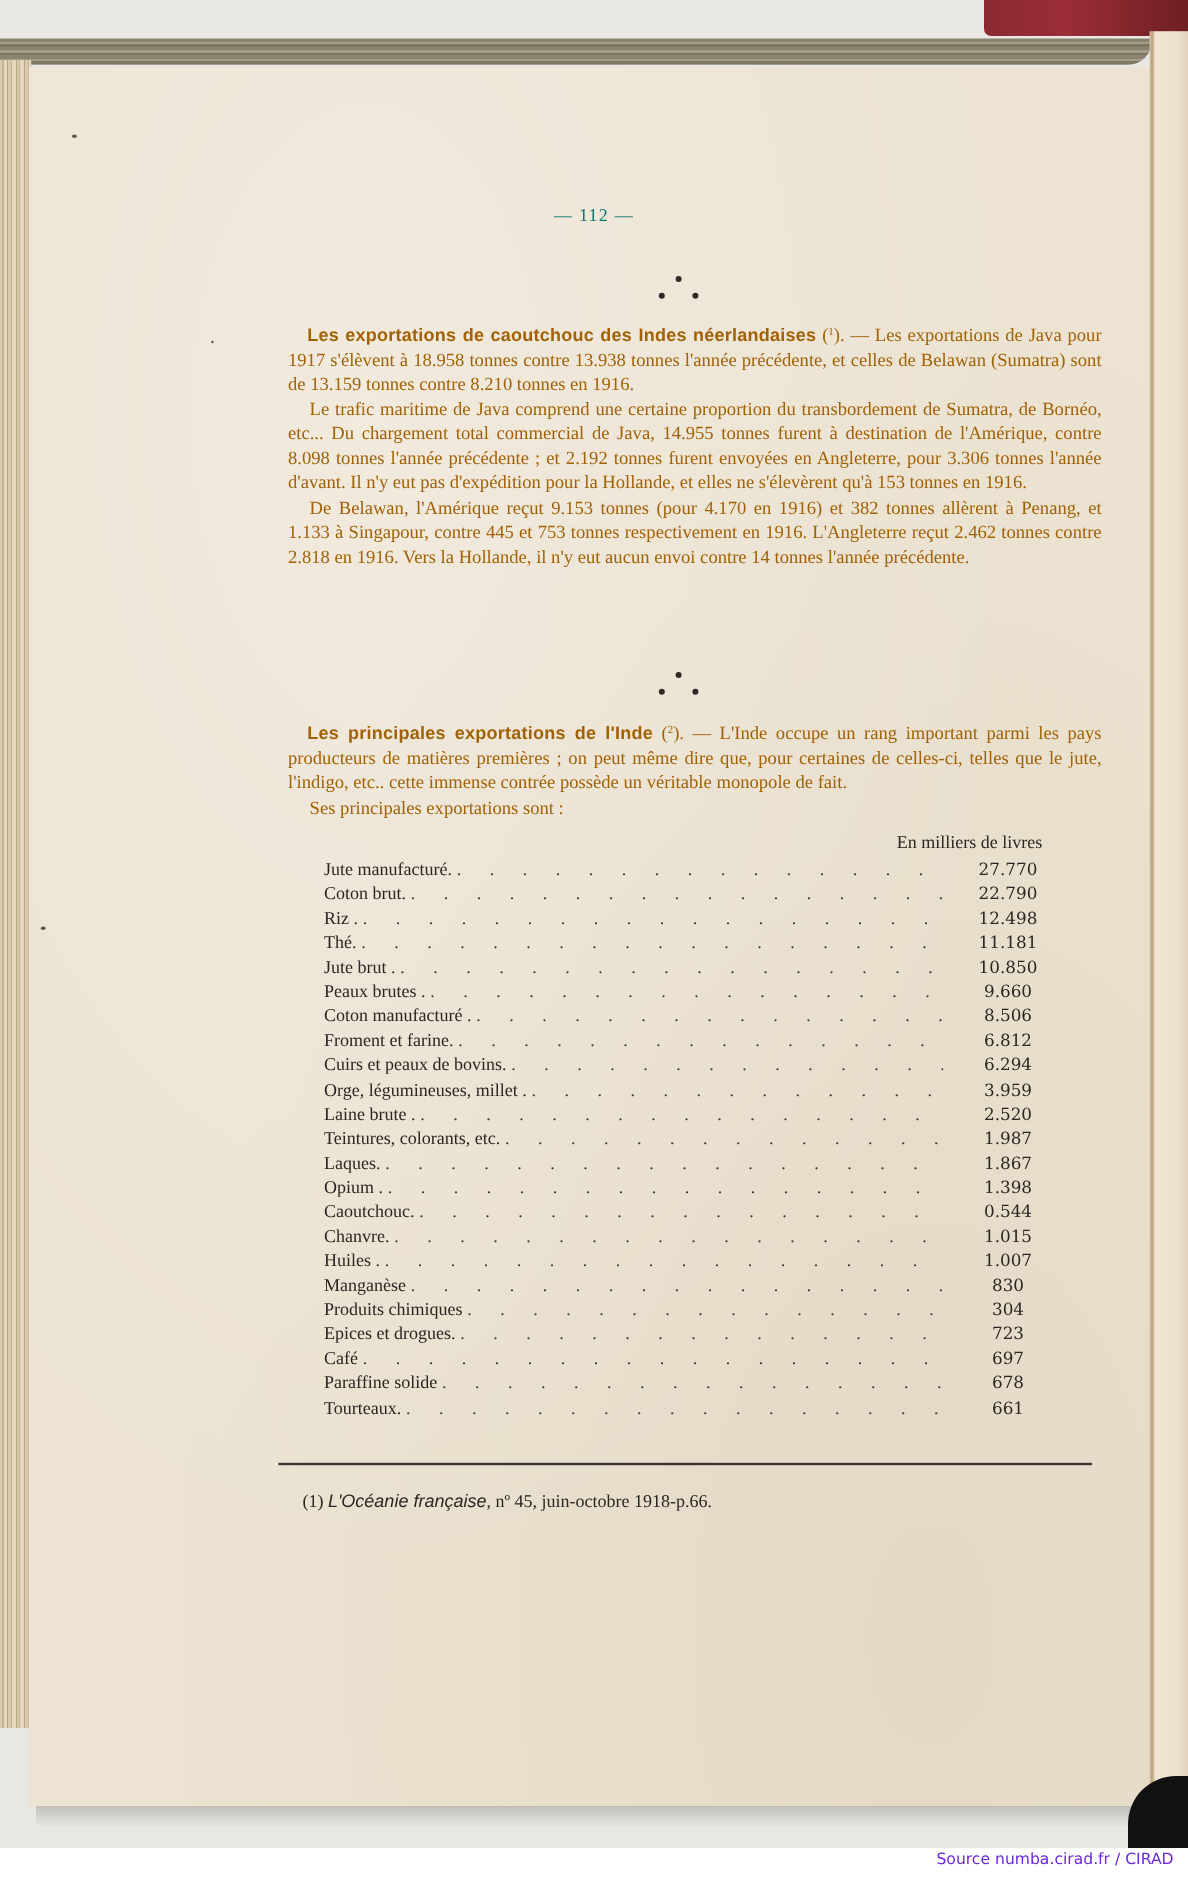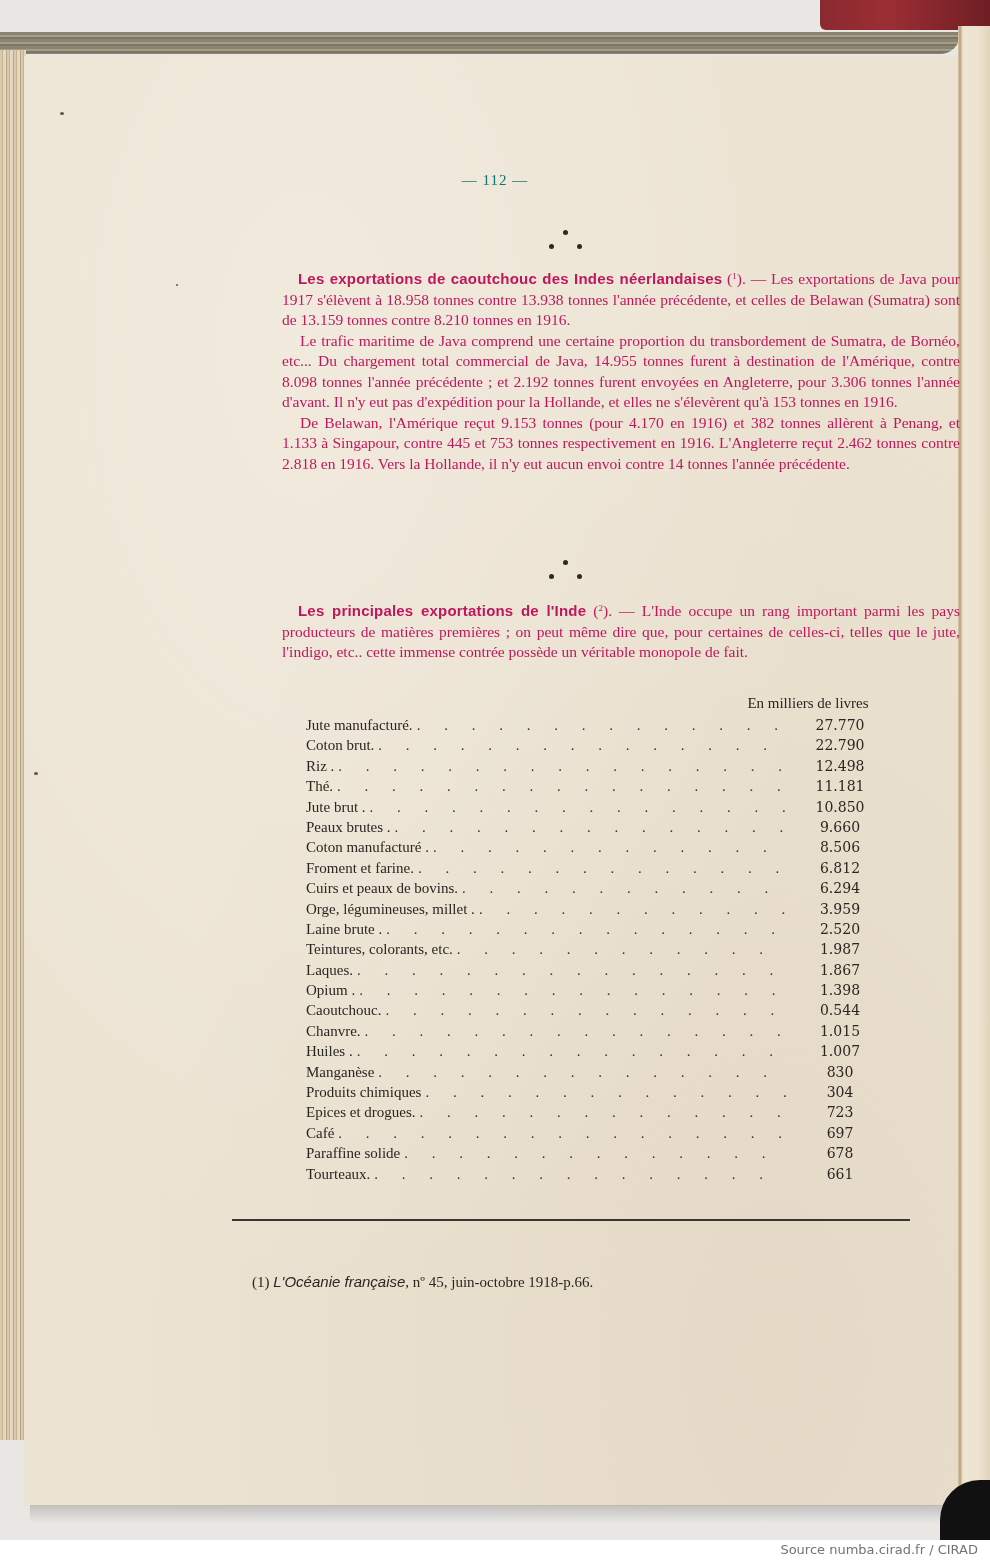--- a/index.html
+++ b/index.html
@@ -56,66 +56,65 @@
     }
     .asterism span {
       position: absolute; width: 5px; height: 5px; border-radius: 50%; background: #2d2a26;
     }
     .asterism .a1 { left: 17px; top: 0; }
     .asterism .a2 { left: 3px; top: 14px; }
     .asterism .a3 { left: 31px; top: 14px; }
 
     .text-block {
       position: absolute; left: 240px; width: 678px;
-      color: #be185d; font-size: 15.5px; line-height: 20.5px;
+      color: #a16207; font-size: 15.5px; line-height: 20.5px;
       text-align: justify;
-      margin-left: 42px;
     }
     .text-block p { margin: 0; text-indent: 18px; }
     .text-block p.first { text-indent: 16px; }
     .heading {
       font-family: "Liberation Sans", sans-serif; font-weight: bold;
       font-size: 15px; letter-spacing: 0.2px;
     }
     sup { font-size: 9px; vertical-align: 5px; }
 
     .unit-label {
       position: absolute; left: 700px; width: 216px; top: 695px; text-align: center;
       font-size: 15px; color: #2a2622;
     }
     .export-table {
       position: absolute; left: 270px; top: 717px; width: 610px;
       color: #2a2622; font-size: 15px;
     }
     .row {
       display: flex; align-items: baseline; height: 20.4px;
     }
-    .row .label { white-space: nowrap; padding-right: 4px; margin-left: 36px; }
+    .row .label { white-space: nowrap; padding-right: 4px; }
     .row .leader {
       flex: 1; overflow: hidden; white-space: nowrap; color: #3a3530;
       letter-spacing: 10px; margin-right: 14px;
     }
     .row .value { width: 80px; text-align: center; font-family: "DejaVu Serif", serif; font-size: 14px; }
 
     .rule {
       position: absolute; left: 232px; top: 1219px; width: 678px; height: 2px;
       background: #3a3530;
     }
     .footnotes {
-      position: absolute; left: 252px; top: 1272px; width: 640px;
+      position: absolute; left: 252px; top: 1242px; width: 640px;
       font-size: 15px; line-height: 20px; color: #2a2622;
     }
     .footnotes div { white-space: nowrap; }
     .footnotes i { font-family: "Liberation Sans", sans-serif; font-style: italic; }
 
     .speck { position: absolute; width: 4px; height: 3px; border-radius: 50%; background: #5e5448; }
 
     .source {
       position: absolute; right: 12px; top: 1542px; font-family: "DejaVu Sans", sans-serif;
-      font-size: 13px; color: #737373;
+      font-size: 13px; color: #6d28d9;
     }
   </style>
 </head>
 <body>
 
 <div class="scan-bg"></div>
 <div class="cover-red"></div>
 <div class="page-edges-top"></div>
 <div class="page-edges-left"></div>
 <div class="page"></div>
@@ -142,20 +141,21 @@
 </div>
 
 <div class="asterism" style="left:546px;top:560px;">
   <span class="a1"></span>
     <span class="a2"></span>
     <span class="a3"></span>
 </div>
 
 <div class="text-block" style="top:598px;">
   <p class="first"><span class="heading">Les principales exportations de l'Inde</span> (<sup>2</sup>)<span>. — L'Inde occupe un rang important parmi les pays producteurs de matières premières ; on peut même dire que, pour certaines de celles-ci, telles que le jute, l'indigo, etc.. cette immense contrée possède un véritable monopole de fait.</span></p>
+  <p>Ses principales exportations sont :</p>
 </div>
 
 <div class="unit-label">En milliers de livres</div>
 
 <div class="export-table" id="export-table">
     <div class="row">
       <span class="label">Jute manufacturé.</span>
       <span class="leader">. . . . . . . . . . . . . . . . . . . . . . . . . . . . . . . . . . . . . . . .</span>
       <span class="value">27.770</span>
     </div>

